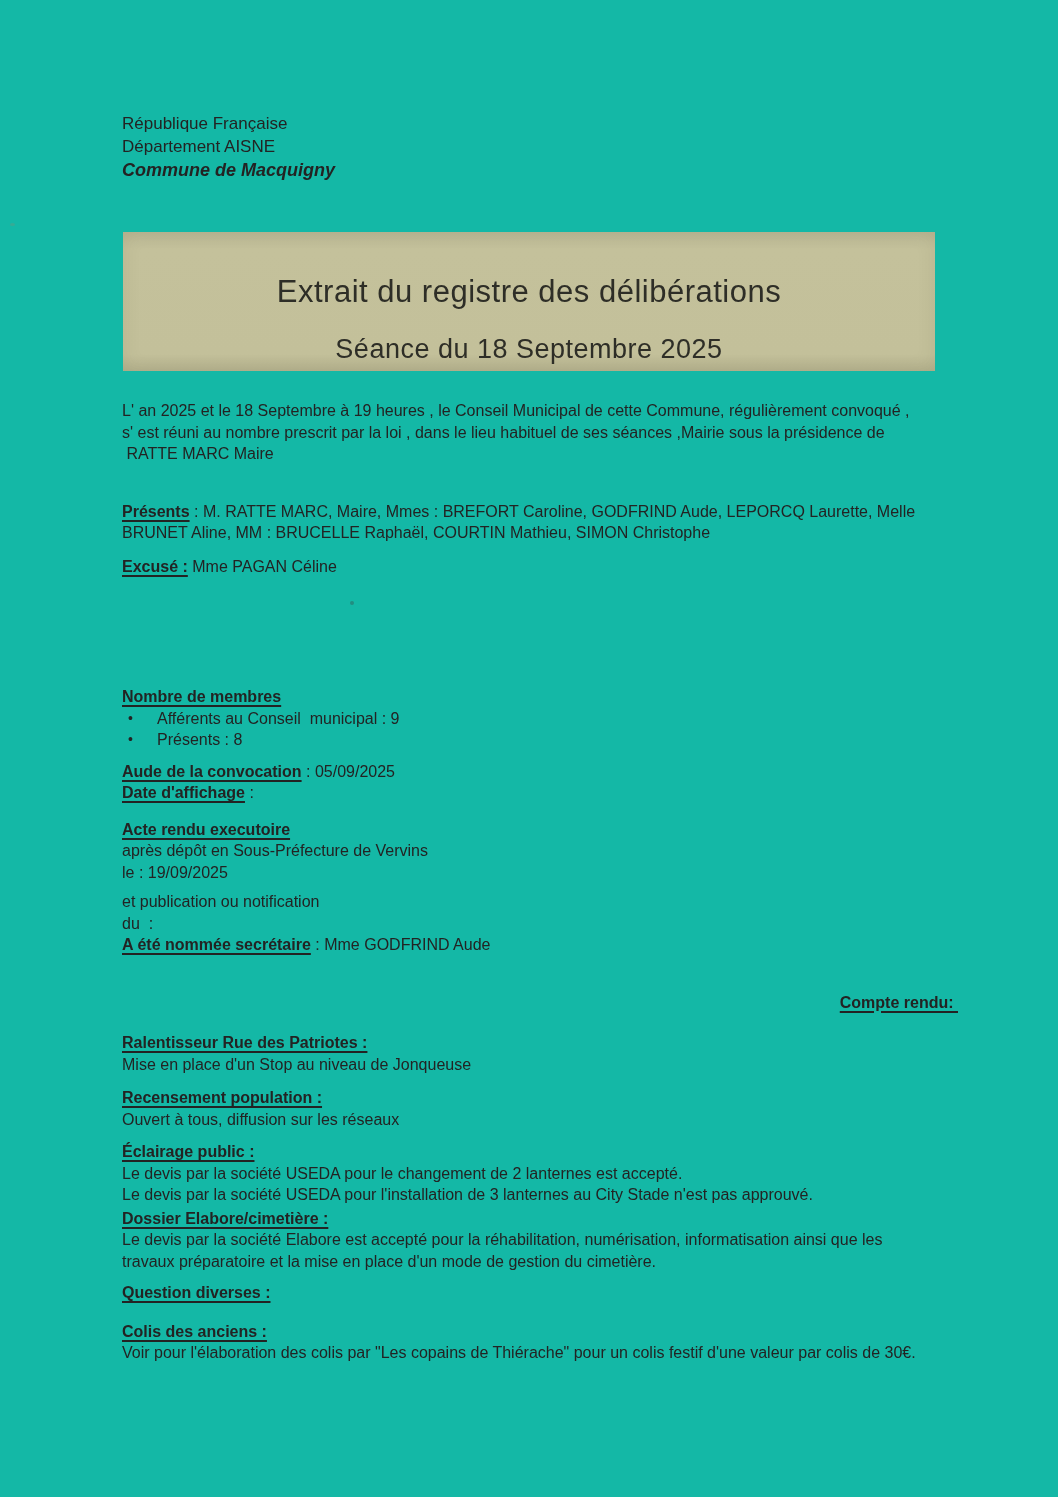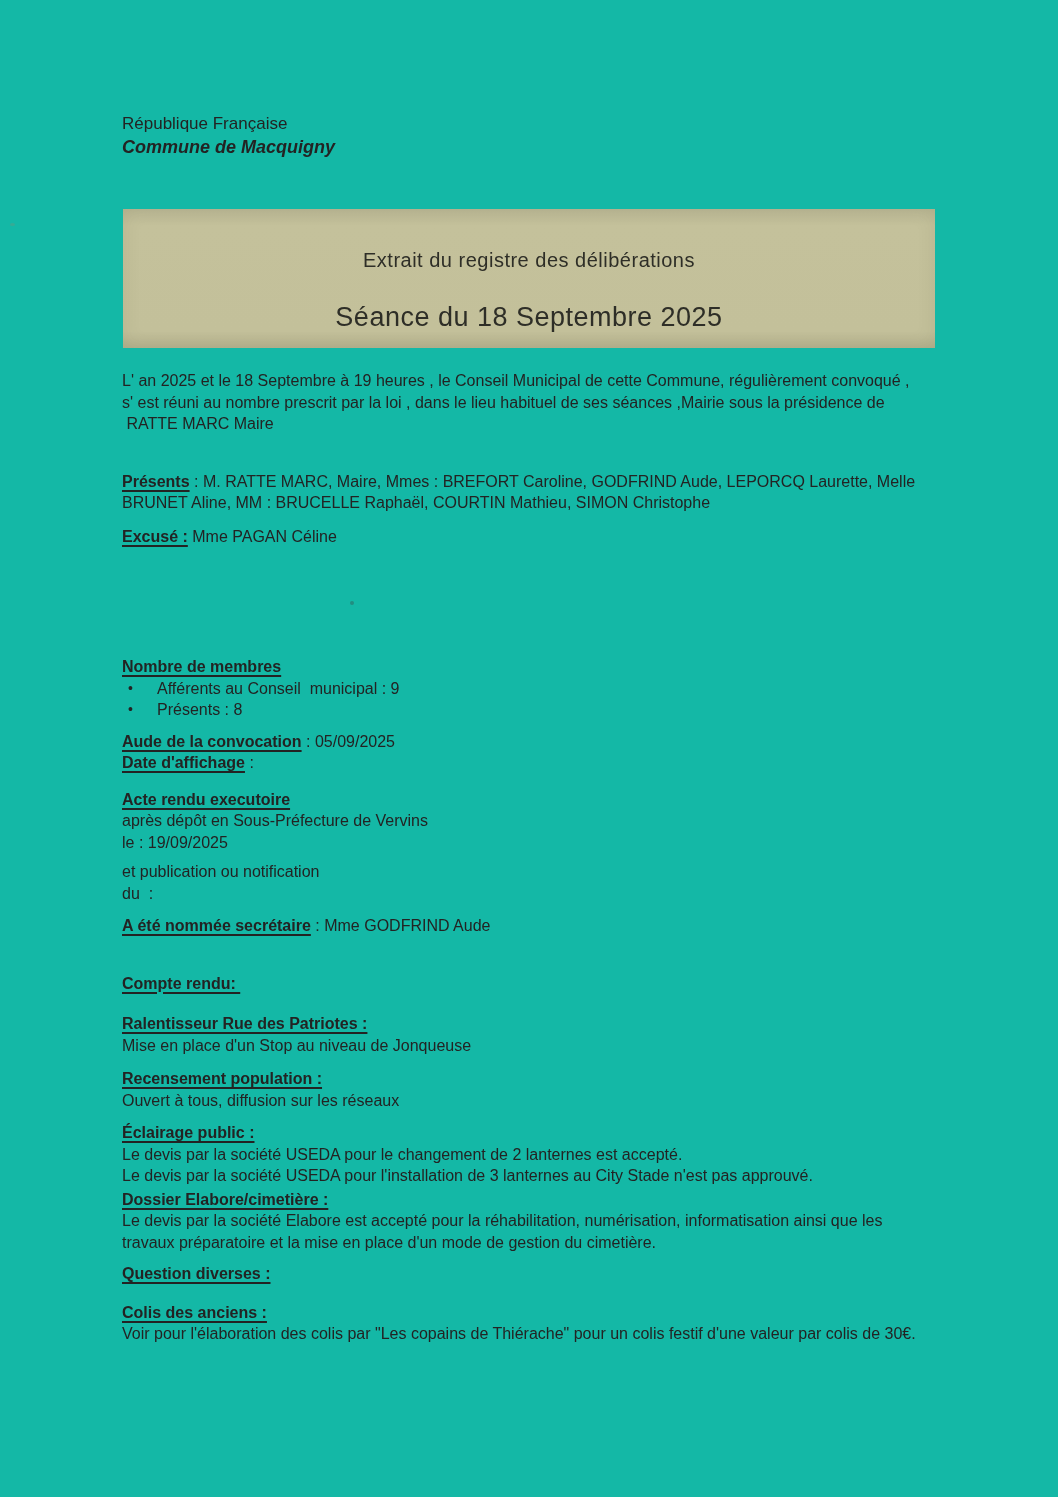--- a/index.html
+++ b/index.html
@@ -20,53 +20,54 @@
   .header .h-line { font-size:17px; line-height:23px; white-space:pre-wrap; }
   .header .h-bold { font-size:18px; line-height:25px; font-weight:bold; white-space:pre-wrap;font-style:italic; }
 
   .banner {
     margin-left:123px; margin-top:49px;
     width:812px; height:139px;
     background:linear-gradient(180deg,#bab794 0%, #c4c19b 12%, #c3c09a 88%, #b5b28e 100%);
     text-align:center;
     box-shadow:inset 0 0 18px rgba(90,88,60,0.12);
   }
-  .banner-title { padding-top:36px; font-size:20px; line-height:30px; color:#2e2e27; letter-spacing:0.5px; }
+  .banner-title { padding-top:45px; font-size:31px; line-height:30px; color:#2e2e27; letter-spacing:0.5px; }
   .banner-sub   { padding-top:27px; font-size:27px; line-height:30px; color:#2e2e27; letter-spacing:0.5px; }
 
   .col { margin-left:122px; width:836px; }
-  .intro   { margin-top:22px; }
+  .intro   { margin-top:29px; }
   .presents{ margin-top:36px; }
   .excuse  { margin-top:12px; }
   .membres { margin-top:109px; }
   .bullet-row { display:flex; margin-left:6px; }
   .bullet  { width:29px; font-size:14px; line-height:21.5px; }
   .convoc  { margin-top:10px; }
   .acte    { margin-top:15px; }
   .acte2   { margin-top:8px; }
-  .secretaire { margin-top:11px; }
-  .compte  { margin-top:36px; }
+  .secretaire { }
+  .compte  { margin-top:36px;text-align:right; }
   .sec0 { margin-top:19px; }
   .sec1 { margin-top:12px; }
   .sec2 { margin-top:11px; }
   .sec3 { margin-top:2px; }
   .sec4 { margin-top:10px; }
   .sec5 { margin-top:17px; }
 
   .artifact { position:absolute; border-radius:50%; }
   .dot1  { left:350px; top:601px; width:4px; height:4px; background:rgba(60,60,60,0.35); }
   .speck { left:10px;  top:223px; width:5px; height:3px; background:rgba(140,140,110,0.30); }
 </style>
 </head>
 <body>
 
 <div class="page">
 
   <div class="header">
     <div class="h-line">République Française</div>
+    <div class="h-line">Département AISNE</div>
     <div class="h-bold">Commune de Macquigny</div>
   </div>
 
   <div class="banner">
     <div class="banner-title">Extrait du registre des délibérations</div>
     <div class="banner-sub">Séance du 18 Septembre 2025</div>
   </div>
 
   <div class="col">
 

